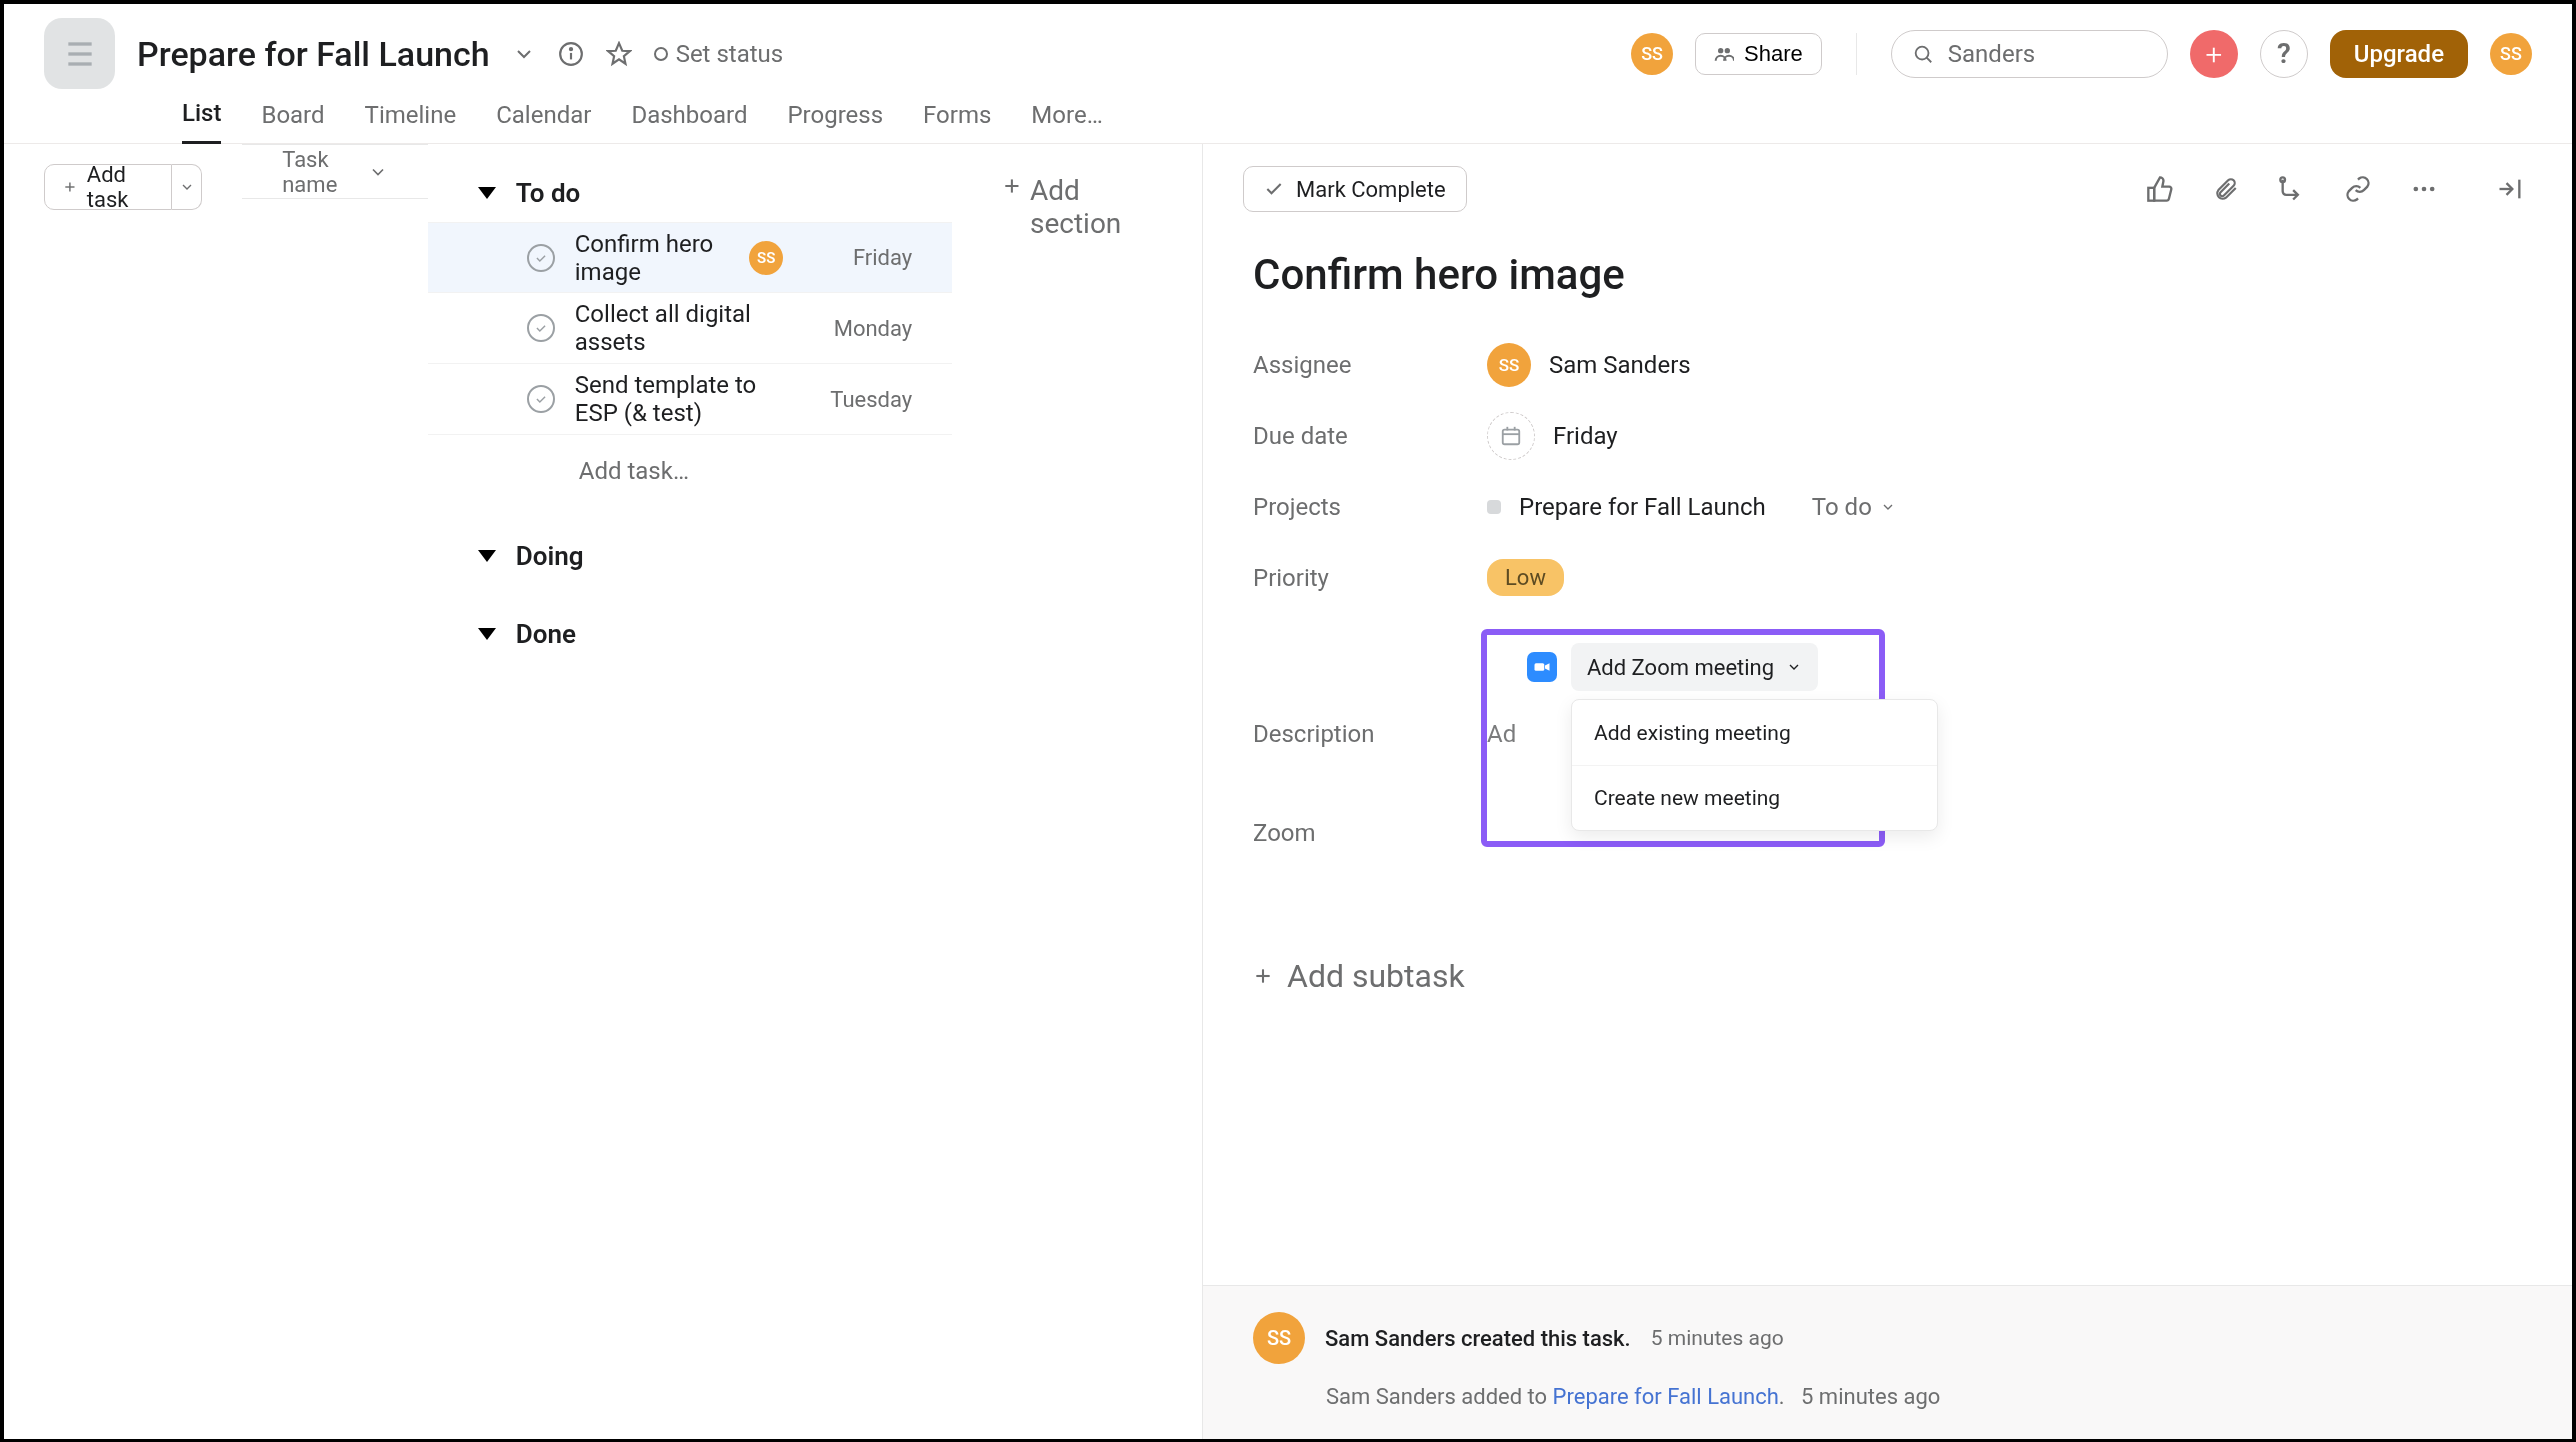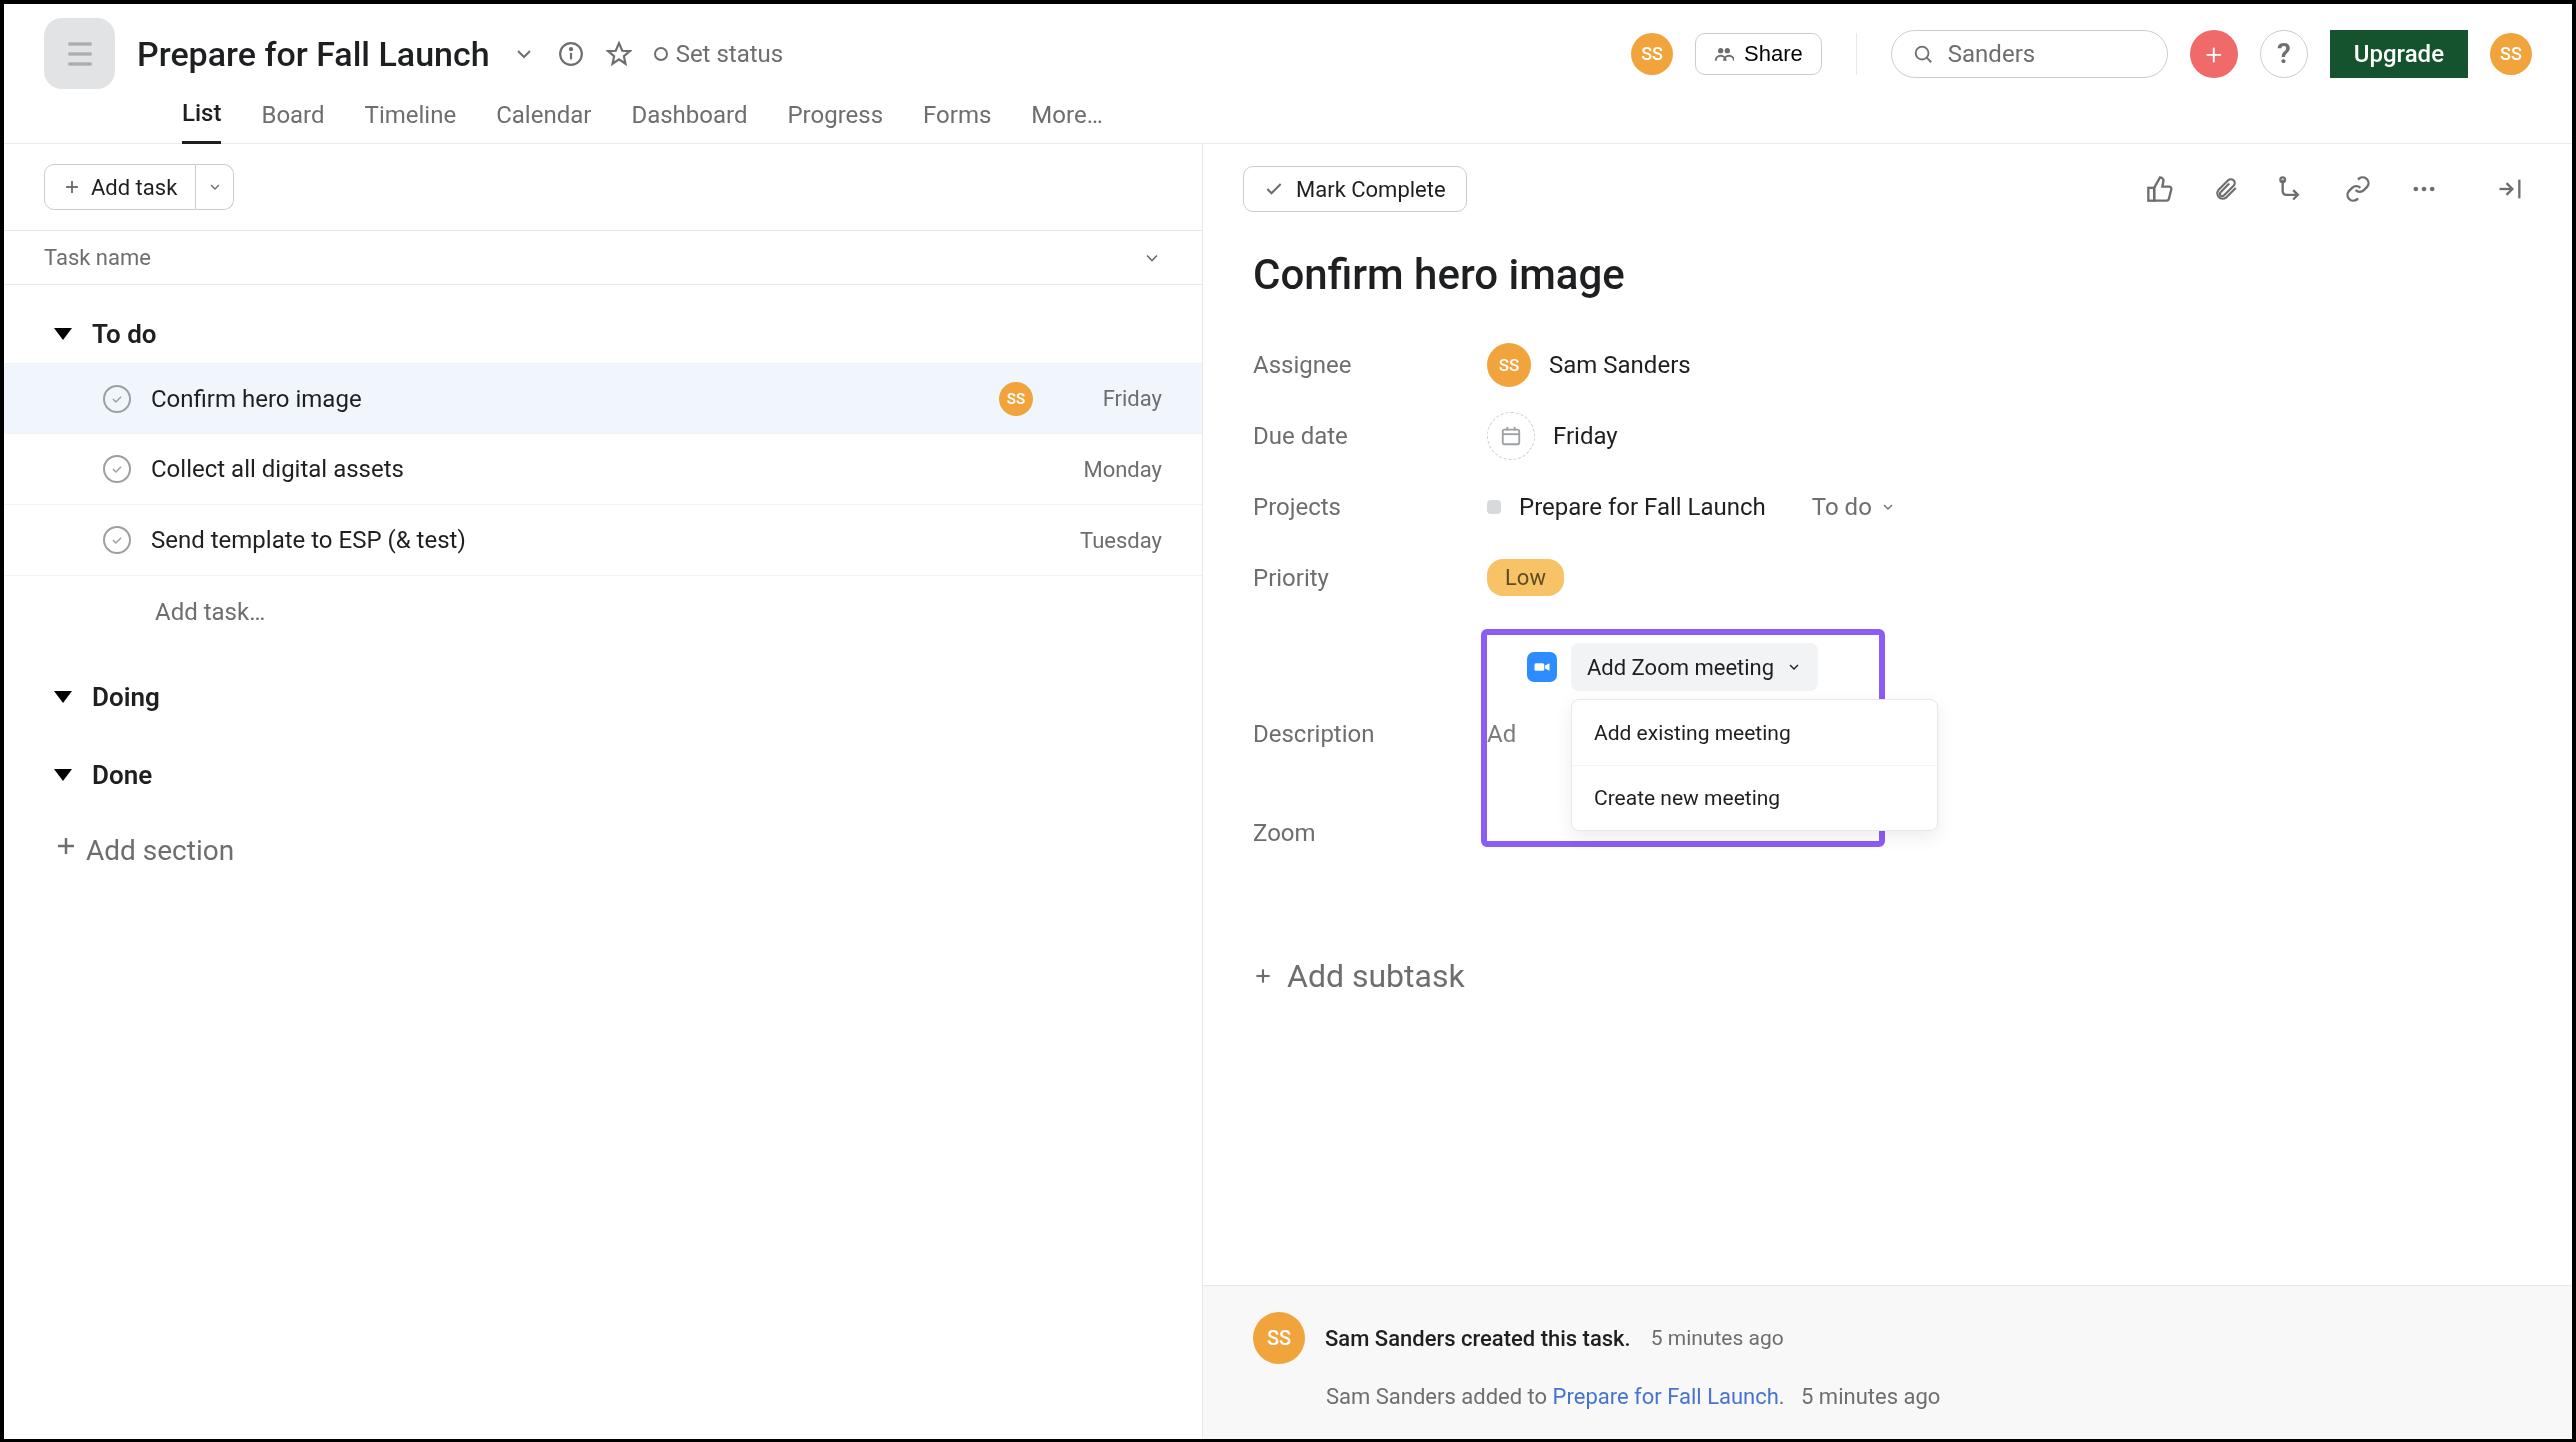--- a/index.html
+++ b/index.html
@@ -30,28 +30,28 @@
   .set-status .dot { width:14px; height:14px; border-radius:50%; border:2px solid var(--text-weak); }
   .topbar .spacer { flex:1; }
   .avatar { width:42px; height:42px; border-radius:50%; background:var(--orange); color:#fff; font-size:18px; font-weight:500; display:flex; align-items:center; justify-content:center; }
   .avatar.big { width:52px; height:52px; font-size:20px; }
   .share-btn { height:42px; border:1px solid var(--border-strong); border-radius:10px; background:#fff; padding:0 18px; font-size:22px; display:flex; align-items:center; gap:10px; }
   .vdiv { width:1px; height:42px; background:var(--border); margin:0 12px; }
   .search { height:48px; width:277px; border:1px solid var(--border-strong); border-radius:24px; display:flex; align-items:center; gap:14px; padding:0 20px; color:var(--text-weak); font-size:24px; }
   .circle-btn { width:48px; height:48px; border-radius:50%; display:flex; align-items:center; justify-content:center; font-size:28px; flex-shrink:0; }
   .circle-plus { background:var(--coral); color:#fff; }
   .circle-help { border:1px solid var(--border-strong); color:var(--text-weak); font-weight:600; }
-  .upgrade { height:48px; border-radius:0; background:#14532d; color:#fff; font-size:24px; font-weight:500; padding:0 24px; display:flex; align-items:center; }
+  .upgrade { height:48px; border-radius:16px; background:#a16207; color:#fff; font-size:24px; font-weight:500; padding:0 24px; display:flex; align-items:center; }
 
   .tabs-row { display:flex; align-items:flex-end; gap:40px; padding:0 40px 0 178px; height:55px; border-bottom:1px solid #edeae9; font-size:24px; color:var(--text-weak); }
   .tabs-row .tab { padding-bottom:14px; cursor:pointer; }
   .tabs-row .tab.active { color:var(--text); font-weight:500; border-bottom:3px solid var(--text); margin-bottom:-1px; }
 
   .main { flex:1; display:flex; overflow:hidden; }
-  .left { width:1199px; border-right:1px solid var(--border); display:flex; flex-direction:column; }
+  .left { width:1199px; border-right:1px solid var(--border); display:flex; }
   .right { flex:1; display:flex; flex-direction:column; position:relative; }
 
   .list-toolbar { padding:20px 40px; display:flex; }
   .add-task-btn { height:46px; border:1px solid var(--border-strong); border-radius:10px 0 0 10px; display:flex; align-items:center; gap:10px; padding:0 18px; font-size:22px; color:var(--text); }
   .add-task-carat { height:46px; width:38px; border:1px solid var(--border-strong); border-left:none; border-radius:0 10px 10px 0; display:flex; align-items:center; justify-content:center; }
 
   .list-header { border-top:1px solid var(--border); border-bottom:1px solid var(--border); height:55px; display:flex; align-items:center; padding:0 40px; font-size:22px; color:var(--text-weak); justify-content:space-between; }
 
   .section-hdr { display:flex; align-items:center; gap:20px; padding:34px 50px 14px; font-size:26px; font-weight:600; }
   .section-hdr .tri { width:0; height:0; border-left:9px solid transparent; border-right:9px solid transparent; border-top:12px solid #000; }

